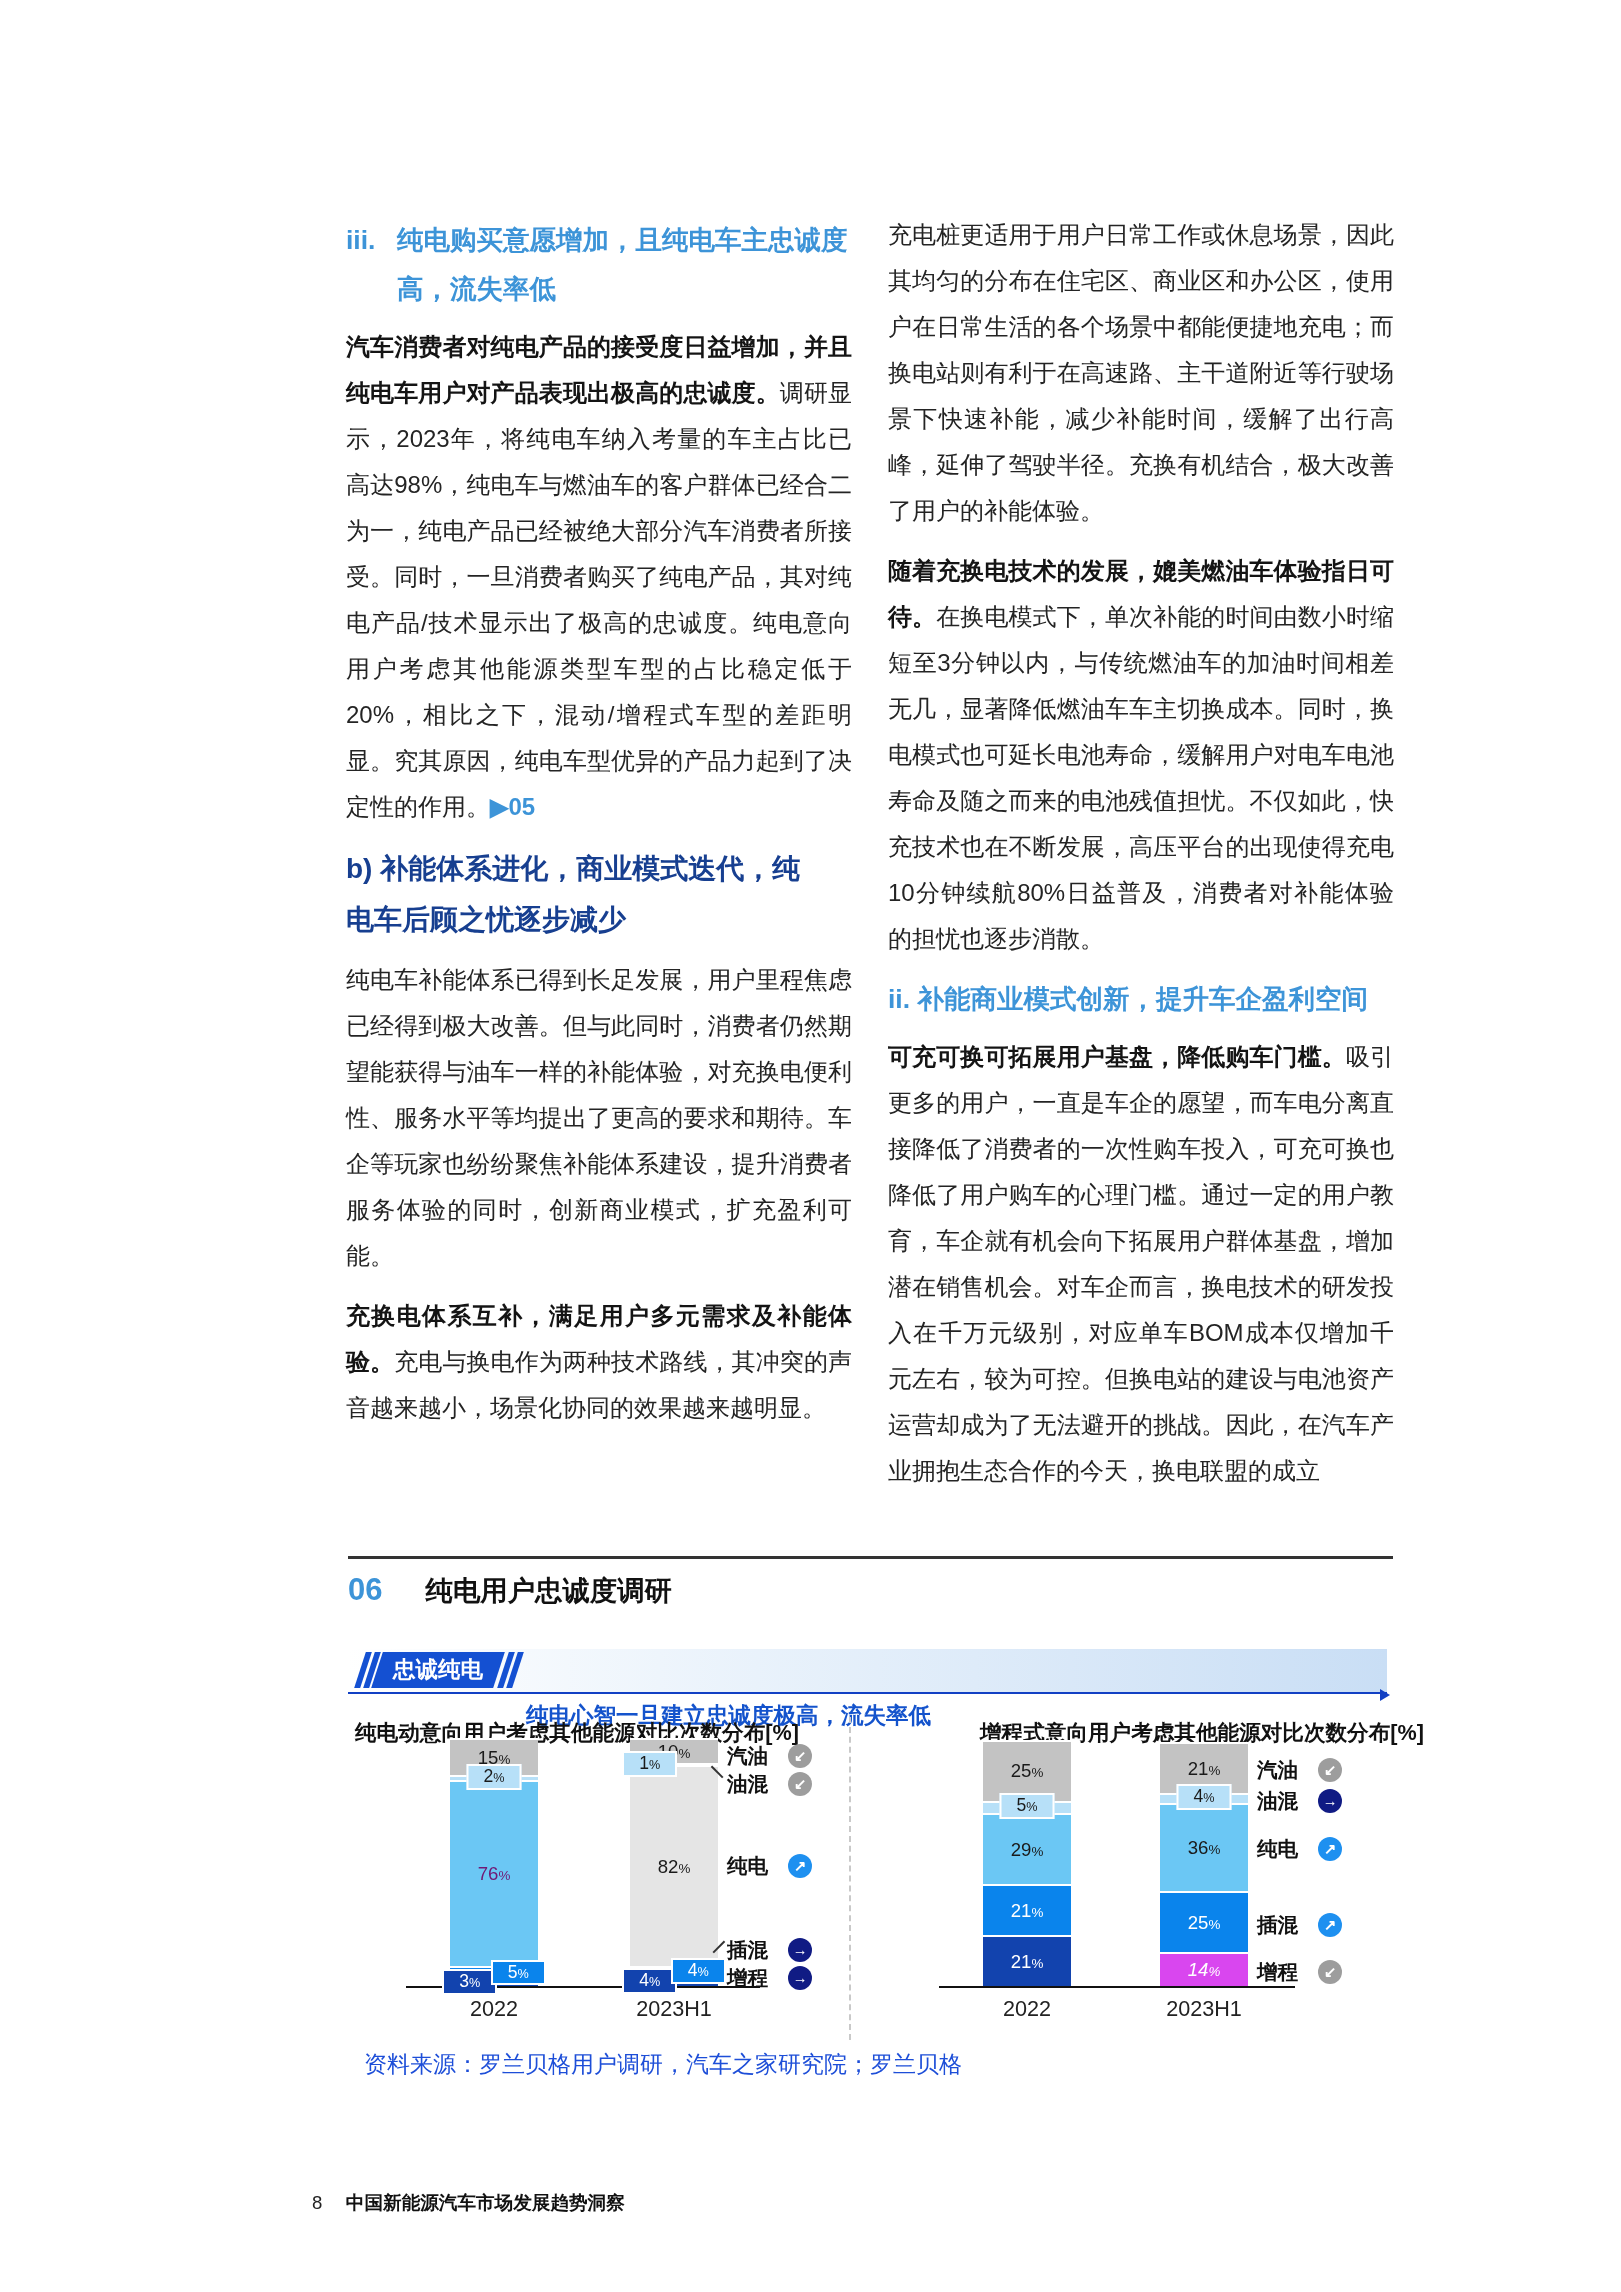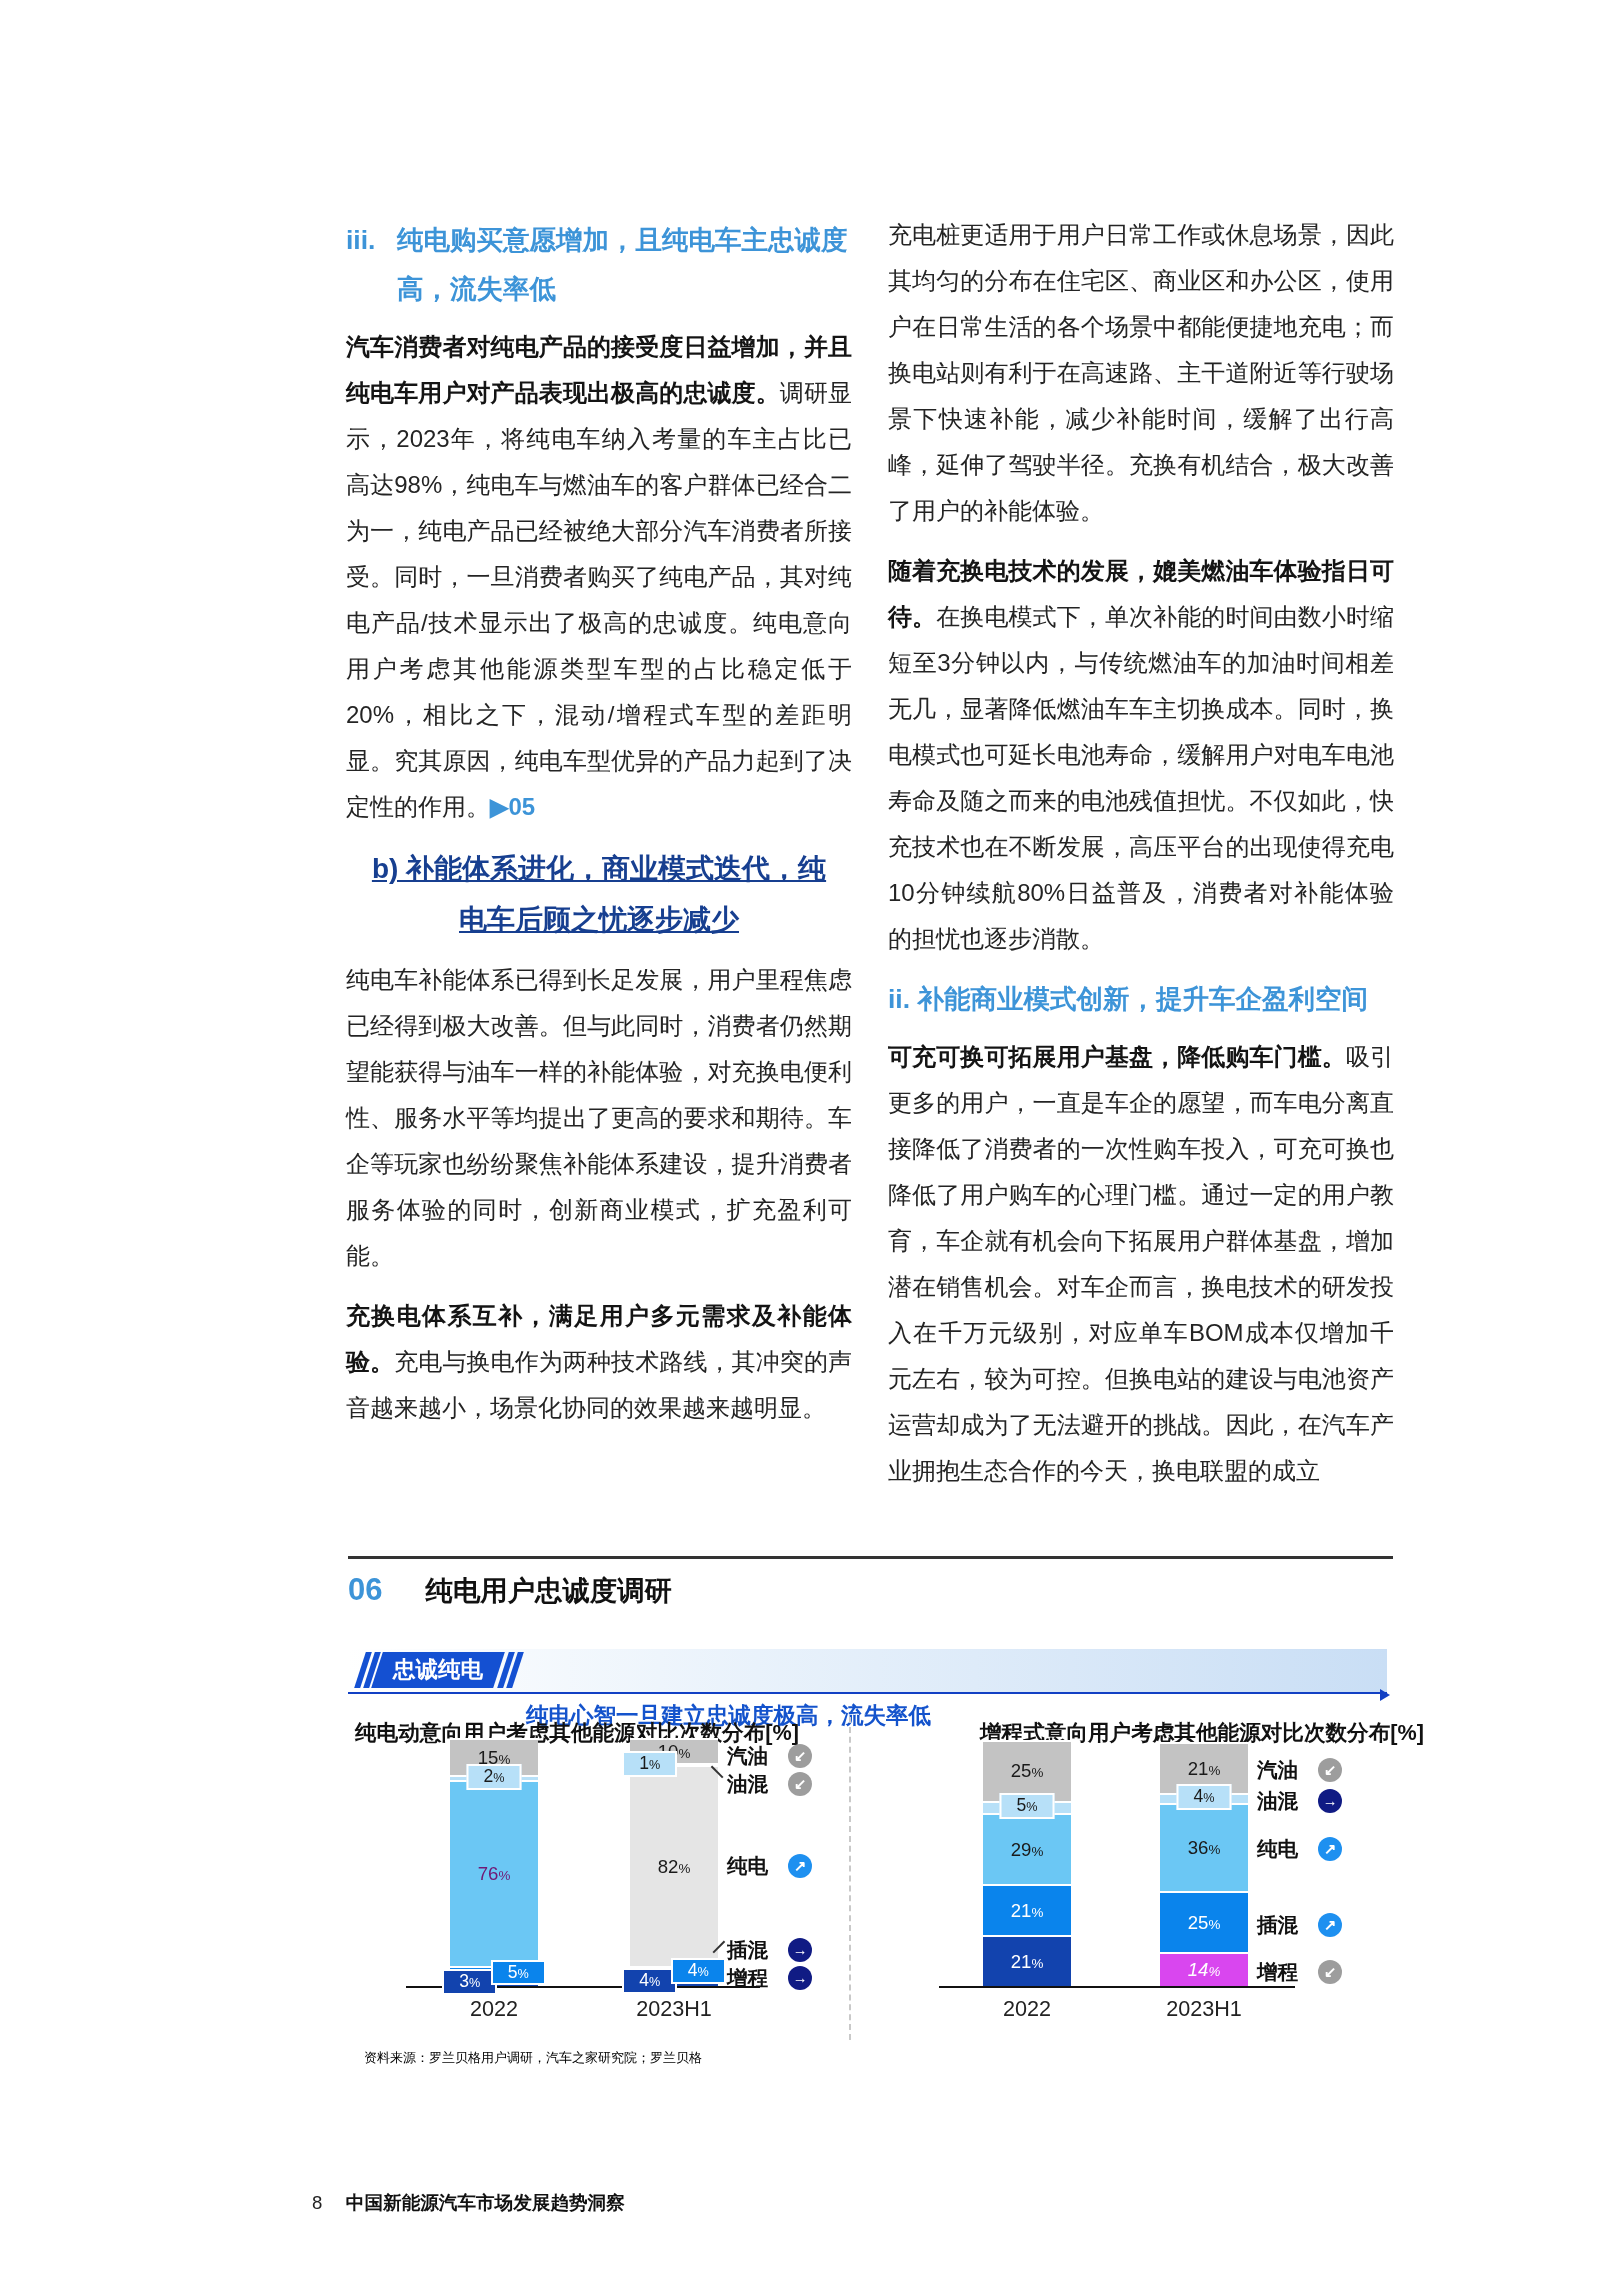--- a/index.html
+++ b/index.html
@@ -8,21 +8,21 @@
   
   .col{position:absolute;width:506px;font-size:24px;line-height:46px;color:#242424;text-align:justify;}
   #col-left{left:346px;top:206px;}
   #col-right{left:888px;top:212px;}
   p.body{margin:0 0 13.7px 0;}
   .lead{font-weight:700;color:#141414;}
   .h3{color:#3d94d8;font-weight:700;font-size:26.5px;line-height:49px;margin:9.8px 0;text-align:left;}
   .h3-row{display:flex;}
   .h3-marker{flex:0 0 51px;}
   .pre{white-space:pre-line;}
-  .h2b{color:#173f90;font-weight:700;font-size:28px;line-height:51px;margin:13.7px 0 11.8px 0;white-space:pre-line;text-align:center;text-decoration:underline;}
+  .h2b{color:#173f90;font-weight:700;font-size:28px;line-height:51px;margin:13.7px 0 11.8px 0;white-space:pre-line;text-align:left;}
   .ref{color:#3d94d8;font-weight:700;white-space:nowrap;}
   
   .fig-rule{position:absolute;left:348px;top:1556px;width:1045px;height:2.9px;background:#333;}
   .fig-head{position:absolute;left:348px;top:1572px;display:flex;align-items:baseline;}
   .fig-num{color:#3d94d8;font-weight:700;font-size:31px;}
   .fig-title{color:#111;font-weight:700;font-size:27.4px;margin-left:43px;}
   
   .banner{position:absolute;left:348px;top:1649px;width:1039px;height:43px;
           background:linear-gradient(90deg,#ffffff 0%,#eef5fc 30%,#c9def5 100%);
           border-bottom:2.9px solid #1240c4;}
@@ -43,21 +43,21 @@
   .seg-label{position:absolute;left:0;width:100%;text-align:center;font-size:18.6px;top:50%;transform:translateY(-50%);}
   .boxlabel{position:absolute;width:51px;height:21.6px;line-height:21.6px;border:2px solid #fff;text-align:center;font-size:17.6px;z-index:3;}
   .cat-label{position:absolute;top:286px;text-align:center;font-size:21.6px;color:#222;}
   .leg-row{position:absolute;display:flex;align-items:center;gap:19.6px;}
   .leg-label{font-weight:700;font-size:20.6px;color:#111;}
   .leg-icon{width:24.5px;height:24.5px;border-radius:50%;color:#fff;font-size:14.7px;font-weight:700;text-align:center;line-height:24.5px;}
   .tick{position:absolute;width:2px;height:15.7px;background:#333;}
   .divider{position:absolute;left:849px;top:1717px;height:323px;border-left:2px dashed #c9c9c9;}
   .pct{font-size:0.72em;}
   
-  .source{position:absolute;left:364px;top:2049px;font-size:13px;color:#000000;}
+  .source{position:absolute;left:364px;top:2049px;font-size:23px;color:#1d4ed8;}
   .footer{position:absolute;left:312px;top:2190px;display:flex;align-items:baseline;}
   .footer-num{font-size:18.6px;color:#222;}
   .footer-title{font-weight:700;font-size:18.6px;color:#111;margin-left:23.5px;}
 </style>
 </head>
 <body>
 
 <div class="page">
 
   <div class="col" id="col-left">

